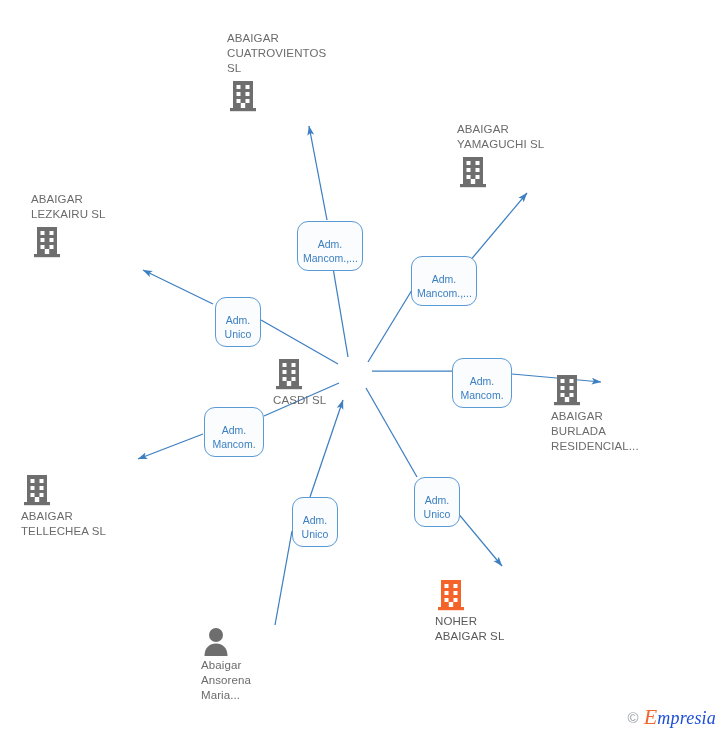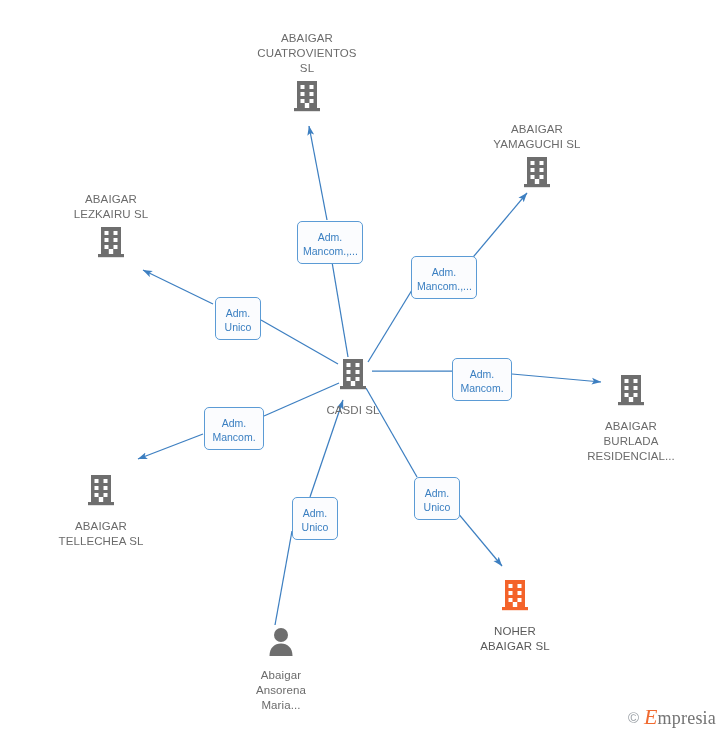--- a/index.html
+++ b/index.html
@@ -21,53 +21,52 @@
     position: absolute;
     left: 0;
     top: 0;
     width: 728px;
     height: 740px;
   }
   .node {
     position: absolute;
     width: 160px;
     margin-left: -80px;
-    text-align: center;
     z-index: 3;
   }
   .node .icon-wrap {
     display: block;
     line-height: 0;
   }
   .node svg { display: inline-block; }
   .node-label {
     display: block;
     font-family: "Liberation Sans", sans-serif;
     font-size: 11.5px;
     line-height: 15px;
     color: #6b6b6b;
     letter-spacing: 0.1px;
     white-space: pre-line;
-    margin-top: 12px;
+    margin-top: 2px;
   }
   .node.label-above .node-label { margin: 0 0 3px 0; }
   .node.highlight .node-label { color: #5a5a5a; }
   .edge-label {
     position: absolute;
     z-index: 5;
     box-sizing: border-box;
     background: #fbfcfe;
     border: 1px solid #5b9bd5;
-    border-radius: 5px;
+    border-radius: 11px;
     color: #3a7fc1;
     font-family: "Liberation Sans", sans-serif;
     font-size: 10.5px;
     line-height: 13.5px;
     text-align: center;
-    padding: 9px 5px 5px 5px;
+    padding: 16px 5px 5px 5px;
     white-space: pre-line;
   }
   #watermark {
     position: absolute;
     right: 12px;
     bottom: 10px;
     z-index: 9;
     font-family: "Liberation Serif", serif;
     font-size: 17px;
     color: #8a8f96;
@@ -81,21 +80,22 @@
     color: #9aa0a6;
   }
   #watermark .wm-name { letter-spacing: 0.2px; }
   #watermark .wm-e {
     color: #f06a30;
     font-style: italic;
     font-size: 22px;
     font-family: "Liberation Serif", serif;
   }
   #watermark .wm-rest {
-    color: #737373;
+    color: #1d4ed8;
+    font-style: italic;
     font-size: 18px;
     font-family: "Liberation Serif", serif;
     margin-top: 28px;
   }
 </style>
 </head>
 <body>
 
 <div id="graph-canvas">
 

